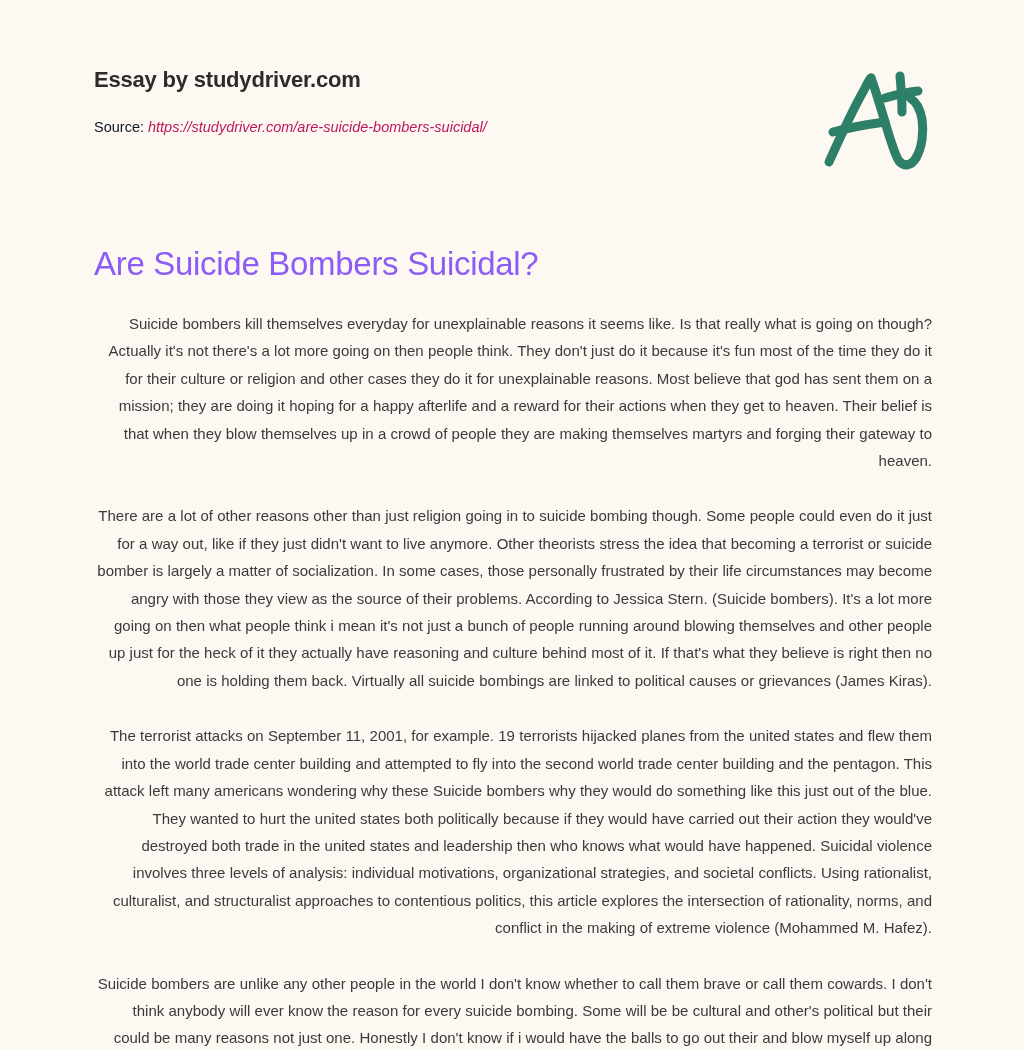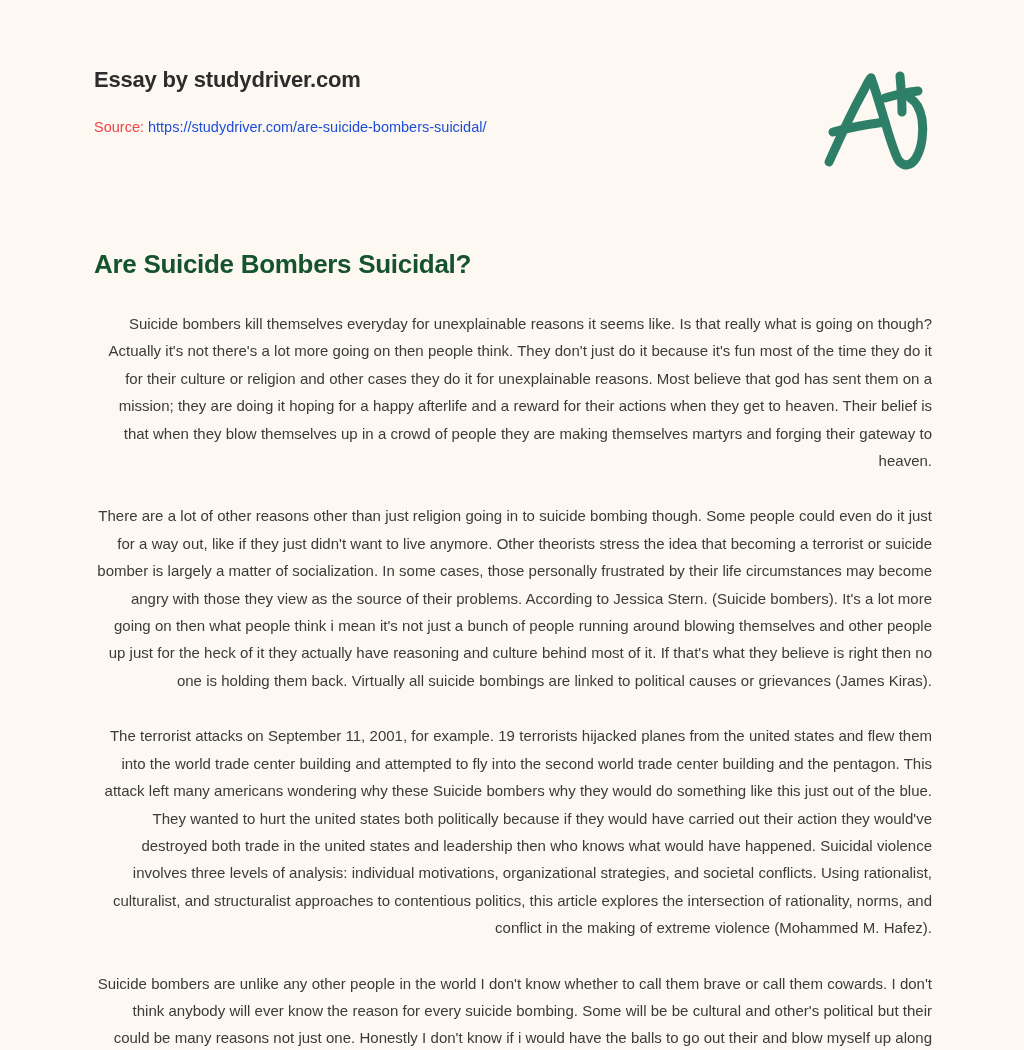--- a/index.html
+++ b/index.html
@@ -42,26 +42,27 @@
 
   .source-line {
     margin: 0;
     padding-top: 23px;
     font-size: 14.5px;
     line-height: 20px;
     color: #8d8d8d;
     white-space: nowrap;
   }
   .source-label {
-    color: #ef4444;
+    color: #0f172a;
     margin-top: 13px;
   }
   .source-url {
-    color: #1d4ed8;
+    color: #be185d;
     text-decoration: none;
+    font-style: italic;
   }
 
   
   .logo {
     position: absolute;
     left: 812px;
     top: 62px;
     width: 128px;
     height: 112px;
   }
@@ -71,24 +72,24 @@
     height: 112px;
   }
 
   
   .doc-title {
     position: absolute;
     left: 94px;
     top: 247px;
     right: 94px;
     margin: 0;
-    font-size: 26px;
-    font-weight: 700;
+    font-size: 33px;
+    font-weight: 400;
     line-height: 34px;
-    color: #14532d;
+    color: #8b5cf6;
     letter-spacing: -0.3px;
   }
 
   
   .body-copy {
     position: absolute;
     left: 94px;
     top: 310px;
     width: 838px;
   }

